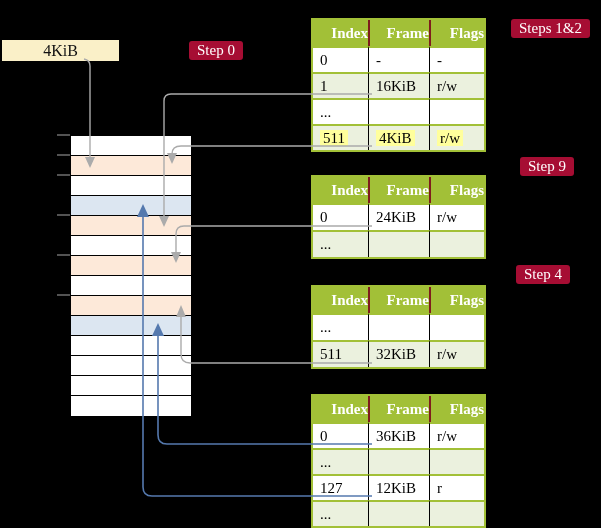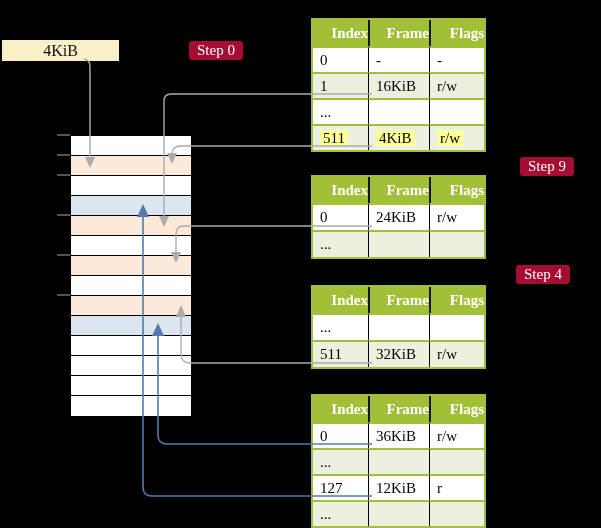--- a/index.html
+++ b/index.html
@@ -28,21 +28,21 @@
   .mrow:last-child{border-bottom:none;}
   .mrow.page-table{background:var(--page-table-frame);}
   .mrow.data{background:var(--data-frame);}
   
   table.ptable{position:absolute;left:311px;border-collapse:separate;border-spacing:0;
     table-layout:fixed;width:171px;background:#fff;border:2px solid var(--table-header);
     font-family:"Liberation Serif", serif;font-size:15px;color:#000;}
   table.ptable col.c1{width:55px;} table.ptable col.c2{width:61px;} table.ptable col.c3{width:55px;}
   table.ptable th{background:var(--table-header);color:#fff;font-weight:bold;text-align:right;
     padding:0 0 0 7px;height:26px;box-sizing:border-box;font-size:15px;}
-  table.ptable th + th{border-left:2px solid #0f172a;}
+  table.ptable th + th{border-left:2px solid #7f1d1d;}
   table.ptable td{padding:0 0 0 7px;border-top:2px solid var(--table-header);
     box-sizing:border-box;overflow:hidden;white-space:nowrap;}
   table.ptable td + td{border-left:1px solid #000;}
   table.ptable tr.shaded td{background:var(--table-row-alt);}
   #t1{top:18px;}  #t1 td{height:26px;}
   #t2{top:175px;} #t2 td{height:27px;}
   #t3{top:285px;} #t3 td{height:27px;}
   #t4{top:394px;} #t4 td{height:26px;}
   .hl{background:var(--highlight);padding:0 3px;}
   
@@ -56,20 +56,21 @@
 </head>
 <body>
 
 <div id="stage">
 
   <div id="frame-box">
     <span>4KiB</span>
   </div>
 
   <div class="badge" id="badge-step0">Step 0</div>
+  <div class="badge" id="badge-steps12">Steps 1&amp;2</div>
   <div class="badge" id="badge-step3">Step 9</div>
   <div class="badge" id="badge-step4">Step 4</div>
 
   <div id="memory">
       <div class="mrow plain"></div>
       <div class="mrow page-table"></div>
       <div class="mrow plain"></div>
       <div class="mrow data"></div>
       <div class="mrow page-table"></div>
       <div class="mrow plain"></div>

